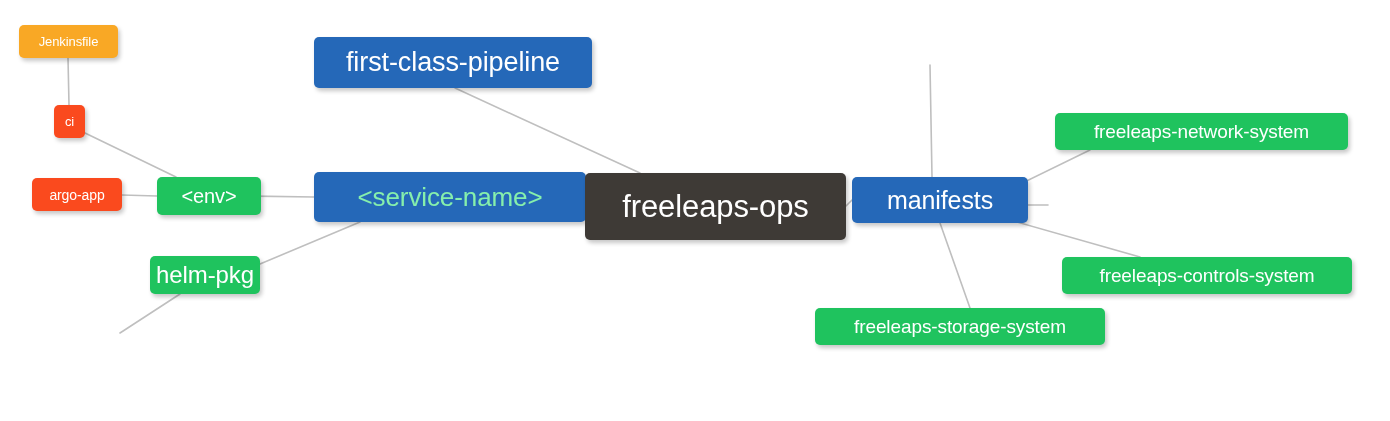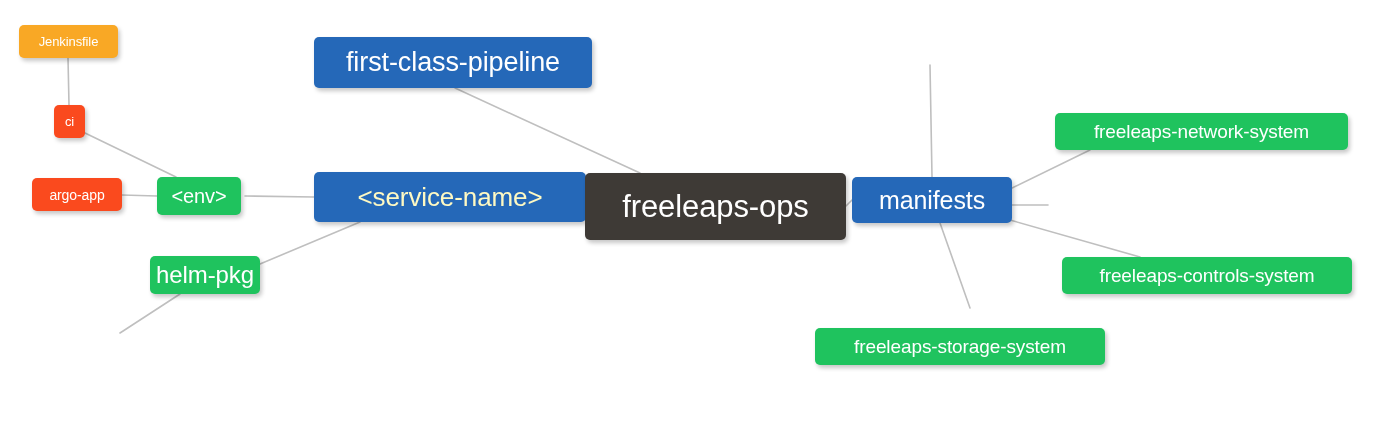--- a/index.html
+++ b/index.html
@@ -59,22 +59,22 @@
       <line x1="180" y1="294" x2="120" y2="333" stroke="#bfbfbf" stroke-width="1.6" stroke-linecap="round"></line>
       <line x1="932" y1="177" x2="930" y2="65" stroke="#bfbfbf" stroke-width="1.6" stroke-linecap="round"></line>
       <line x1="1010" y1="189" x2="1090" y2="150" stroke="#bfbfbf" stroke-width="1.6" stroke-linecap="round"></line>
       <line x1="1010" y1="205" x2="1048" y2="205" stroke="#bfbfbf" stroke-width="1.6" stroke-linecap="round"></line>
       <line x1="1010" y1="220" x2="1140" y2="257" stroke="#bfbfbf" stroke-width="1.6" stroke-linecap="round"></line>
       <line x1="940" y1="223" x2="970" y2="308" stroke="#bfbfbf" stroke-width="1.6" stroke-linecap="round"></line>
     </svg>
 <div class="node n-orange" style="left: 19px; top: 25px; width: 99px; height: 33px; font-size: 13px; background: rgb(249, 168, 37); color: rgb(255, 255, 255);">Jenkinsfile</div>
     <div class="node n-red" style="left: 54px; top: 105px; width: 31px; height: 33px; font-size: 13px; background: rgb(250, 74, 30); color: rgb(255, 255, 255);">ci</div>
     <div class="node n-red" style="left: 32px; top: 178px; width: 90px; height: 33px; font-size: 14px; background: rgb(250, 74, 30); color: rgb(255, 255, 255);">argo-app</div>
-    <div class="node n-green" style="left: 157px; top: 177px; width: 84px; height: 38px; font-size: 20px; background: rgb(31, 195, 94); color: rgb(255, 255, 255);">&lt;env&gt;</div>
+    <div class="node n-green" style="left: 157px; top: 177px; width: 104px; height: 38px; font-size: 20px; background: rgb(31, 195, 94); color: rgb(255, 255, 255);">&lt;env&gt;</div>
     <div class="node n-green" style="left: 150px; top: 256px; width: 110px; height: 38px; font-size: 24px; background: rgb(31, 195, 94); color: rgb(255, 255, 255);">helm-pkg</div>
     <div class="node n-blue" style="left: 314px; top: 37px; width: 278px; height: 51px; font-size: 27px; background: rgb(37, 104, 184); color: rgb(255, 255, 255);">first-class-pipeline</div>
-    <div class="node n-blue" style="left: 314px; top: 172px; width: 272px; height: 50px; font-size: 26px; background: rgb(37, 104, 184); color: #fef9c3;">&lt;service-name&gt;</div>
+    <div class="node n-blue" style="left: 314px; top: 172px; width: 272px; height: 50px; font-size: 26px; background: rgb(37, 104, 184); color: #86efac;">&lt;service-name&gt;</div>
     <div class="node n-root" style="left: 585px; top: 173px; width: 261px; height: 67px; font-size: 31px; background: rgb(62, 58, 54); color: rgb(255, 255, 255);">freeleaps-ops</div>
-    <div class="node n-blue" style="left: 852px; top: 177px; width: 160px; height: 46px; font-size: 25px; background: rgb(37, 104, 184); color: rgb(255, 255, 255);">manifests</div>
+    <div class="node n-blue" style="left: 852px; top: 177px; width: 176px; height: 46px; font-size: 25px; background: rgb(37, 104, 184); color: rgb(255, 255, 255);">manifests</div>
     <div class="node n-green" style="left: 1055px; top: 113px; width: 293px; height: 37px; font-size: 19px; background: rgb(31, 195, 94); color: rgb(255, 255, 255);">freeleaps-network-system</div>
     <div class="node n-green" style="left: 1062px; top: 257px; width: 290px; height: 37px; font-size: 19px; background: rgb(31, 195, 94); color: rgb(255, 255, 255);">freeleaps-controls-system</div>
-    <div class="node n-green" style="left: 815px; top: 308px; width: 290px; height: 37px; font-size: 19px; background: rgb(31, 195, 94); color: rgb(255, 255, 255); margin-top: 20px;">freeleaps-storage-system</div>
+    <div class="node n-green" style="left: 815px; top: 308px; width: 290px; height: 37px; font-size: 19px; background: rgb(31, 195, 94); color: rgb(255, 255, 255);">freeleaps-storage-system</div>
   </div>
 
 </body></html>

